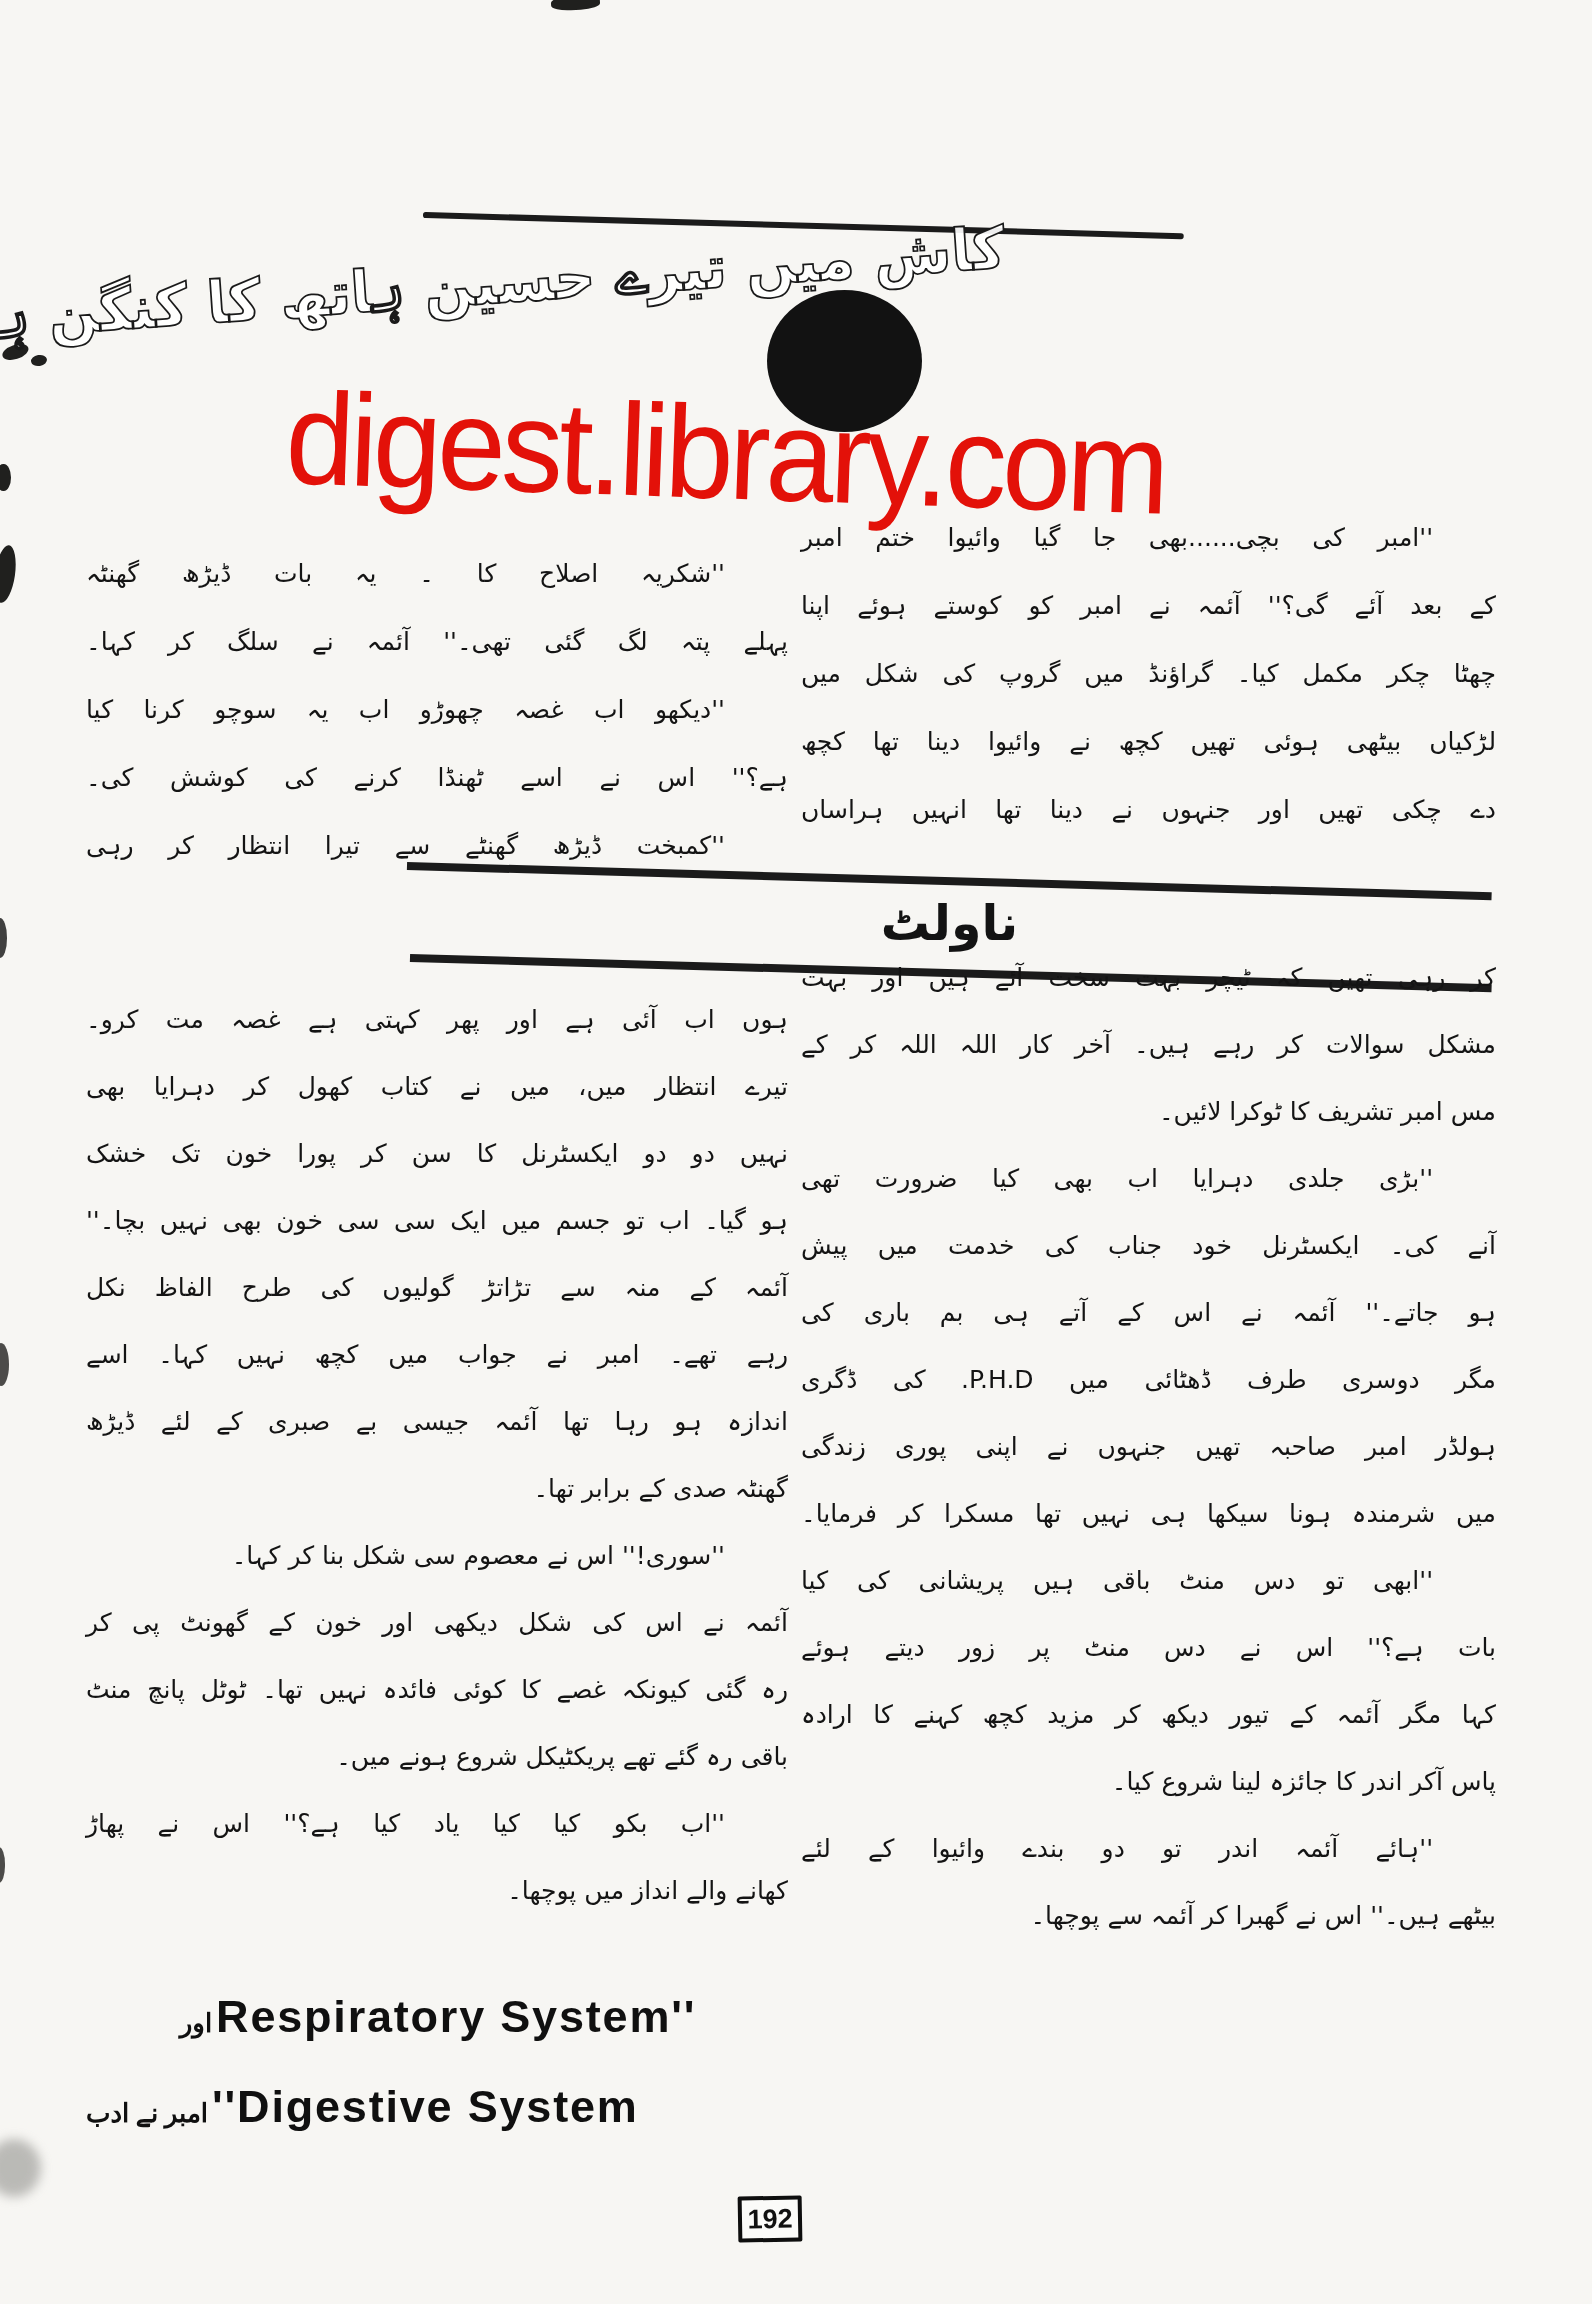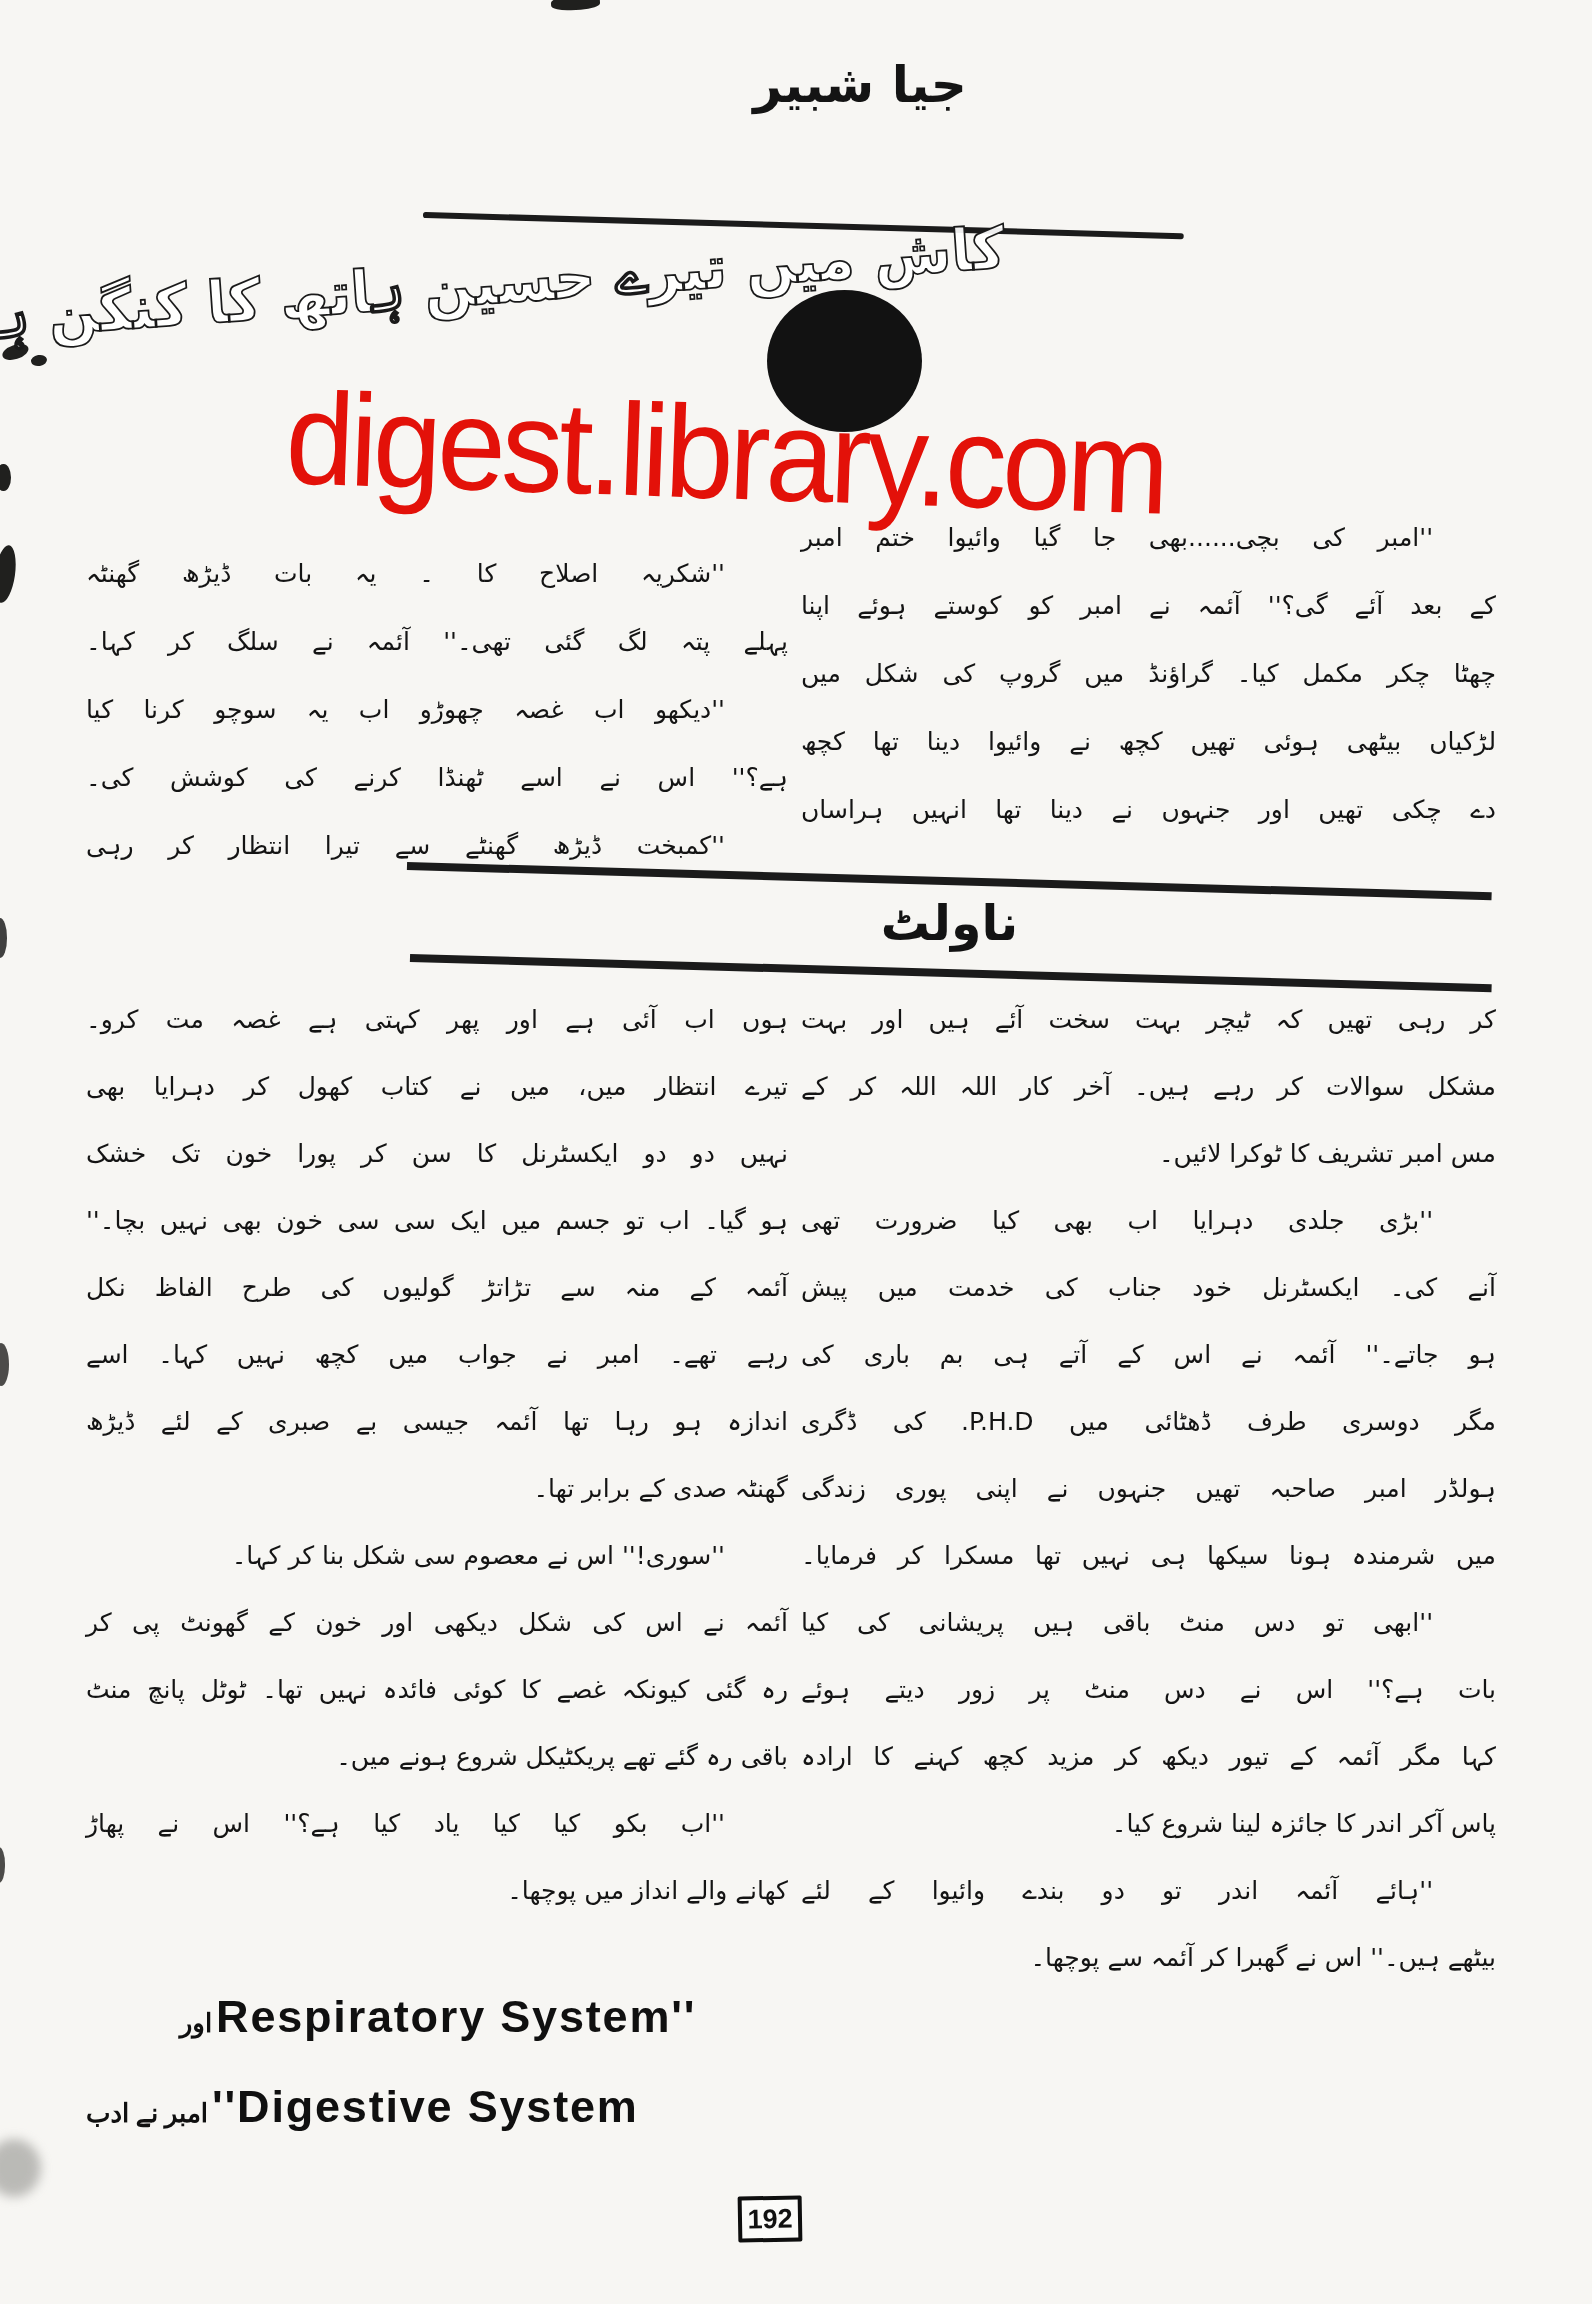--- a/index.html
+++ b/index.html
@@ -44,21 +44,21 @@
   .col{position:absolute;font-size:25px;color:#141414;}
   .line{
     height:68px;line-height:68px;white-space:nowrap;
     text-align:justify;text-align-last:justify;
   }
   .line.end{text-align-last:right;}
   .line.indent{padding-right:63px;}
   .intro-left{left:86px;top:540px;width:702px;}
   .intro-right{left:801px;top:504px;width:695px;}
   .body-left{left:86px;top:986px;width:702px;}
-  .body-right{left:801px;top:986px;width:695px;}
+  .body-right{left:801px;top:944px;width:695px;}
   .body-left .line,.body-right .line{height:67px;line-height:67px;}
   
   .div-top{left:407px;top:862px;width:1085px;height:8px;transform:rotate(1.6deg);}
   .div-bottom{left:410px;top:954px;width:1082px;height:8px;transform:rotate(1.6deg);}
   .section-title{
     position:absolute;left:407px;top:895px;width:1085px;
     text-align:center;font-size:49px;font-weight:bold;color:#131313;
   }
   
   .eng-line{
@@ -91,21 +91,20 @@
   .smudge{
     position:absolute;left:-12.6px;top:2139px;width:54px;height:58px;
     background:#8a8a86;border-radius:50%;filter:blur(5.4px);opacity:.55;
   }
 </style>
 </head>
 <body>
 
 <div class="page">
 
-  <div class="author" dir="rtl">جیا شبیر</div>
   <div class="rule rule1"></div>
 
   <div class="callig-circle"></div>
   <div class="callig" dir="rtl">کاش میں تیرے حسین ہاتھ کا کنگن ہوتا</div>
 
   <div class="col intro-left" dir="rtl">
       <div class="line indent">''شکریہ اصلاح کا ۔ یہ بات ڈیڑھ گھنٹہ</div>
       <div class="line">پہلے پتہ لگ گئی تھی۔'' آئمہ نے سلگ کر کہا۔</div>
       <div class="line indent">''دیکھو اب غصہ چھوڑو اب یہ سوچو کرنا کیا</div>
       <div class="line">ہے؟'' اس نے اسے ٹھنڈا کرنے کی کوشش کی۔</div>

